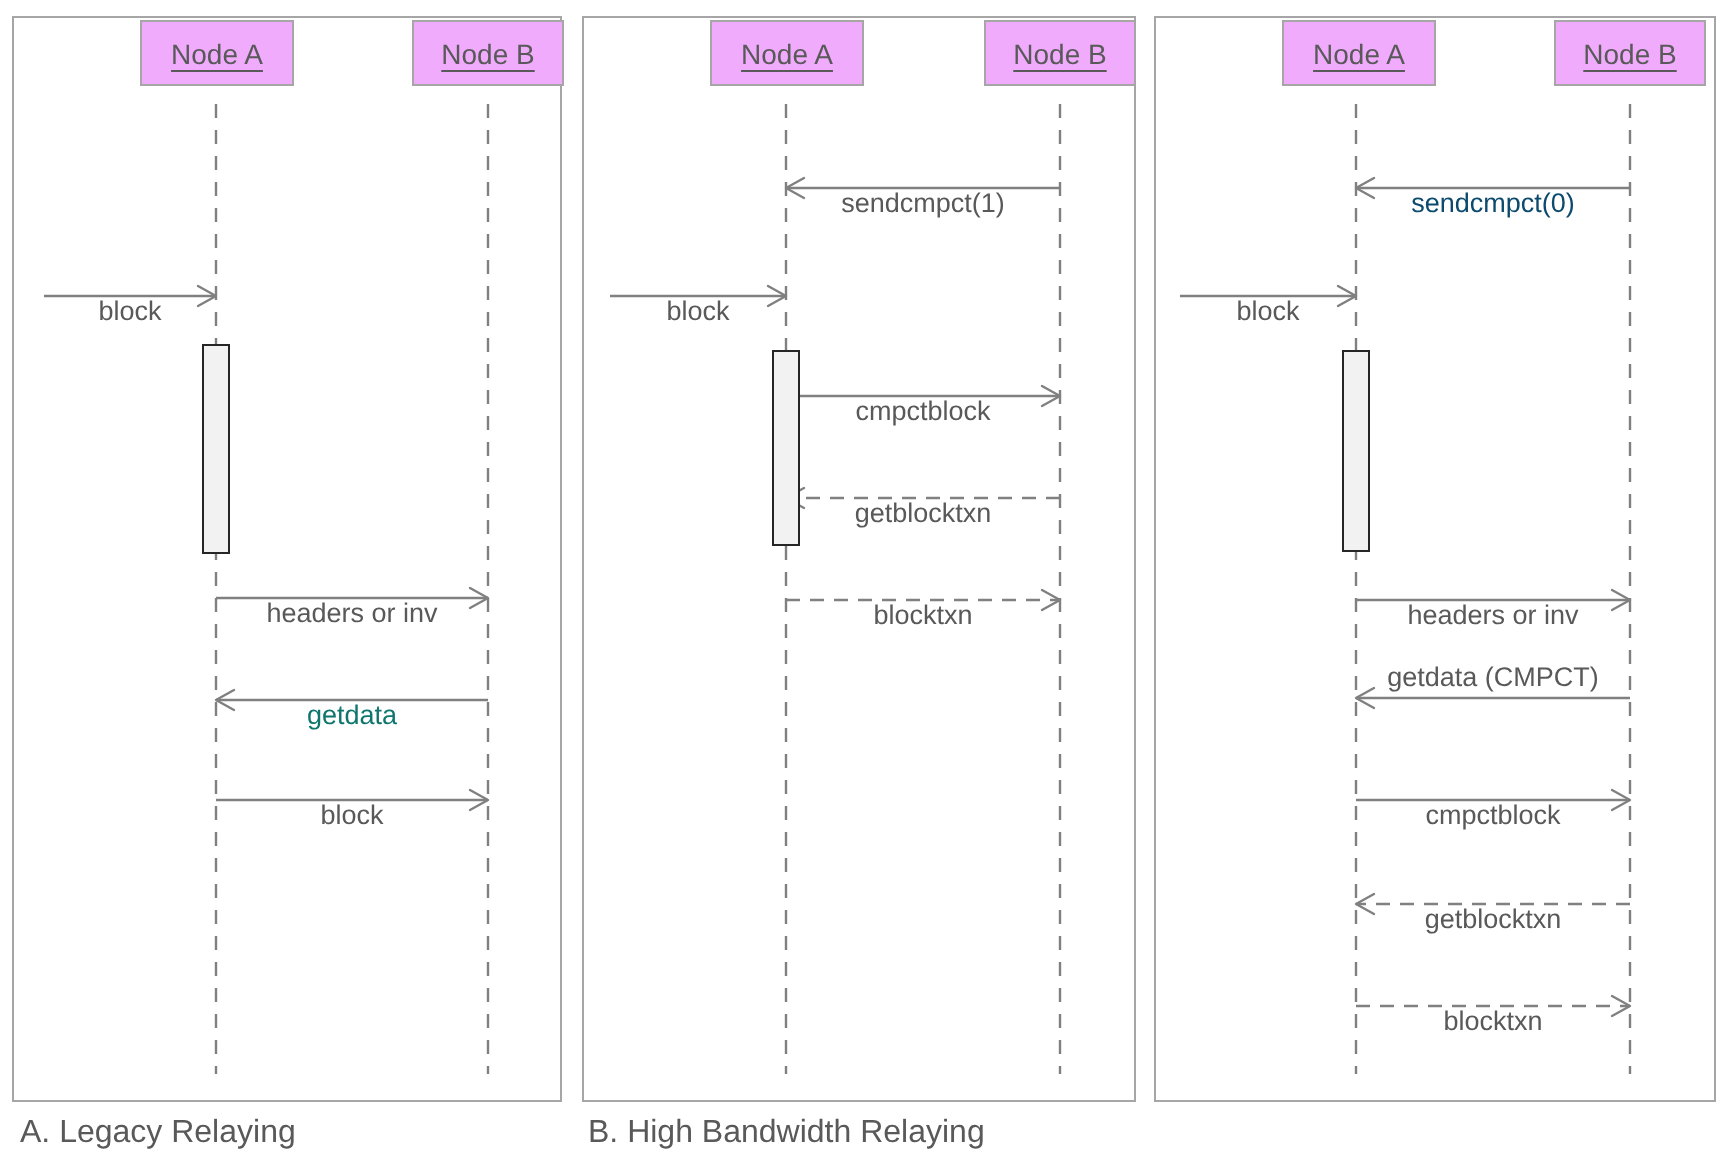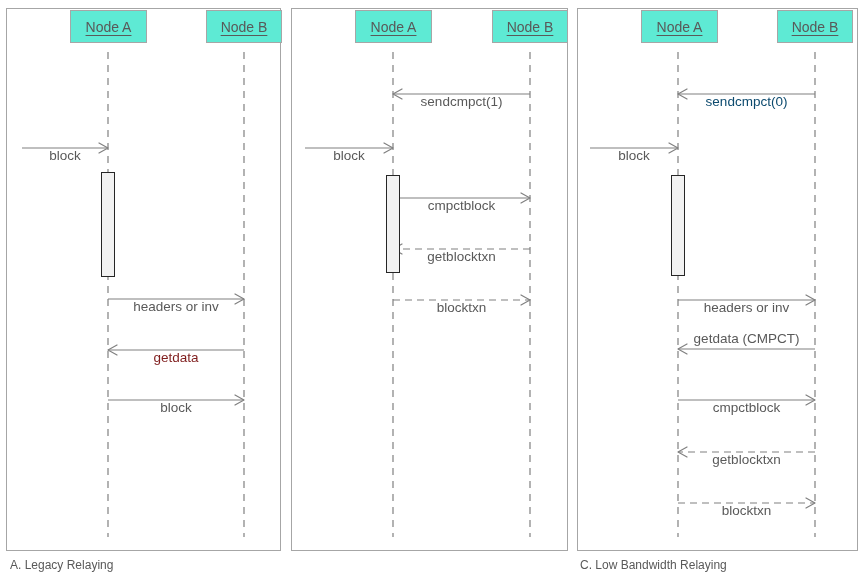--- a/index.html
+++ b/index.html
@@ -27,28 +27,28 @@
   }
   .panel-svg {
     position: absolute;
     left: 0;
     top: 0;
     overflow: visible;
   }
   .caption {
     position: absolute;
     font-family: "Liberation Sans", sans-serif;
-    font-size: 12px;
+    font-size: 16px;
     color: #595959;
     white-space: nowrap;
   }
   .node-box {
     position: absolute;
     border: 1px solid #a6a6a6;
-    background: #5eead4;
+    background: #f0abfc;
     box-sizing: border-box;
     display: flex;
     align-items: center;
     justify-content: center;
   }
   .node-label {
     font-family: "Liberation Sans", sans-serif;
     font-size: 14px;
     color: #595959;
     text-decoration: underline;
@@ -89,21 +89,21 @@
       <polyline points="235,395 244,400 235,405" fill="none" stroke="#808080" stroke-width="1.2" stroke-linecap="round" stroke-linejoin="round"></polyline>
     </svg>
     <div class="node-box" style="left: 70px; top: 10px; width: 77px; height: 33px; border-color: rgb(166, 166, 166);">
       <span class="node-label" style="color: rgb(89, 89, 89);">Node A</span>
     </div>
     <div class="node-box" style="left: 206px; top: 10px; width: 76px; height: 33px; border-color: rgb(166, 166, 166);">
       <span class="node-label" style="color: rgb(89, 89, 89);">Node B</span>
     </div>
     <div class="msg-label" style="color: rgb(89, 89, 89); left: 65px; top: 142px;">block</div>
     <div class="msg-label" style="color: rgb(89, 89, 89); left: 176px; top: 293px;">headers or inv</div>
-    <div class="msg-label" style="color: #7f1d1d; left: 176px; top: 344px;">getdata</div>
+    <div class="msg-label" style="color: #0f766e; left: 176px; top: 344px;">getdata</div>
     <div class="msg-label" style="color: rgb(89, 89, 89); left: 176px; top: 394px;">block</div>
     <div class="activation" style="left: 101px; top: 172px; width: 14px; height: 105px; background: rgb(242, 242, 242); border-color: rgb(38, 38, 38);"></div>
     <div class="caption" style="left: 10px; top: 558px; color: rgb(89, 89, 89);">A. Legacy Relaying</div>
     <div class="panel" style="left: 291px; top: 8px; width: 277px; height: 543px; border-color: rgb(166, 166, 166);"></div>
     <svg width="867" height="581" class="panel-svg">
       <line x1="393" y1="52" x2="393" y2="537" stroke="#808080" stroke-width="1.2" stroke-dasharray="7,6"></line>
       <line x1="530" y1="52" x2="530" y2="537" stroke="#808080" stroke-width="1.2" stroke-dasharray="7,6"></line>
       <line x1="530" y1="94" x2="393" y2="94" stroke="#808080" stroke-width="1.2" stroke-dasharray="none"></line>
       <polyline points="402,89 393,94 402,99" fill="none" stroke="#808080" stroke-width="1.2" stroke-linecap="round" stroke-linejoin="round"></polyline>
       <line x1="305" y1="148" x2="393" y2="148" stroke="#808080" stroke-width="1.2" stroke-dasharray="none"></line>
@@ -120,20 +120,21 @@
     </div>
     <div class="node-box" style="left: 492px; top: 10px; width: 76px; height: 33px; border-color: rgb(166, 166, 166);">
       <span class="node-label" style="color: rgb(89, 89, 89);">Node B</span>
     </div>
     <div class="msg-label" style="color: rgb(89, 89, 89); left: 461.5px; top: 88px;">sendcmpct(1)</div>
     <div class="msg-label" style="color: rgb(89, 89, 89); left: 349px; top: 142px;">block</div>
     <div class="msg-label" style="color: rgb(89, 89, 89); left: 461.5px; top: 192px;">cmpctblock</div>
     <div class="msg-label" style="color: rgb(89, 89, 89); left: 461.5px; top: 243px;">getblocktxn</div>
     <div class="msg-label" style="color: rgb(89, 89, 89); left: 461.5px; top: 294px;">blocktxn</div>
     <div class="activation" style="left: 386px; top: 175px; width: 14px; height: 98px; background: rgb(242, 242, 242); border-color: rgb(38, 38, 38);"></div>
+    <div class="caption" style="left: 294px; top: 558px; color: rgb(89, 89, 89);">B. High Bandwidth Relaying</div>
     <div class="panel" style="left: 577px; top: 8px; width: 281px; height: 543px; border-color: rgb(166, 166, 166);"></div>
     <svg width="867" height="581" class="panel-svg">
       <line x1="678" y1="52" x2="678" y2="537" stroke="#808080" stroke-width="1.2" stroke-dasharray="7,6"></line>
       <line x1="815" y1="52" x2="815" y2="537" stroke="#808080" stroke-width="1.2" stroke-dasharray="7,6"></line>
       <line x1="815" y1="94" x2="678" y2="94" stroke="#808080" stroke-width="1.2" stroke-dasharray="none"></line>
       <polyline points="687,89 678,94 687,99" fill="none" stroke="#808080" stroke-width="1.2" stroke-linecap="round" stroke-linejoin="round"></polyline>
       <line x1="590" y1="148" x2="678" y2="148" stroke="#808080" stroke-width="1.2" stroke-dasharray="none"></line>
       <polyline points="669,143 678,148 669,153" fill="none" stroke="#808080" stroke-width="1.2" stroke-linecap="round" stroke-linejoin="round"></polyline>
       <line x1="678" y1="300" x2="815" y2="300" stroke="#808080" stroke-width="1.2" stroke-dasharray="none"></line>
       <polyline points="806,295 815,300 806,305" fill="none" stroke="#808080" stroke-width="1.2" stroke-linecap="round" stroke-linejoin="round"></polyline>
@@ -153,14 +154,13 @@
       <span class="node-label" style="color: rgb(89, 89, 89);">Node B</span>
     </div>
     <div class="msg-label" style="color: #0c4a6e; left: 746.5px; top: 88px;">sendcmpct(0)</div>
     <div class="msg-label" style="color: rgb(89, 89, 89); left: 634px; top: 142px;">block</div>
     <div class="msg-label" style="color: rgb(89, 89, 89); left: 746.5px; top: 294px;">headers or inv</div>
     <div class="msg-label" style="color: rgb(89, 89, 89); left: 746.5px; top: 325px;">getdata (CMPCT)</div>
     <div class="msg-label" style="color: rgb(89, 89, 89); left: 746.5px; top: 394px;">cmpctblock</div>
     <div class="msg-label" style="color: rgb(89, 89, 89); left: 746.5px; top: 446px;">getblocktxn</div>
     <div class="msg-label" style="color: rgb(89, 89, 89); left: 746.5px; top: 497px;">blocktxn</div>
     <div class="activation" style="left: 671px; top: 175px; width: 14px; height: 101px; background: rgb(242, 242, 242); border-color: rgb(38, 38, 38);"></div>
-    <div class="caption" style="left: 580px; top: 558px; color: rgb(89, 89, 89);">C. Low Bandwidth Relaying</div>
   </div>
 
 </body></html>

